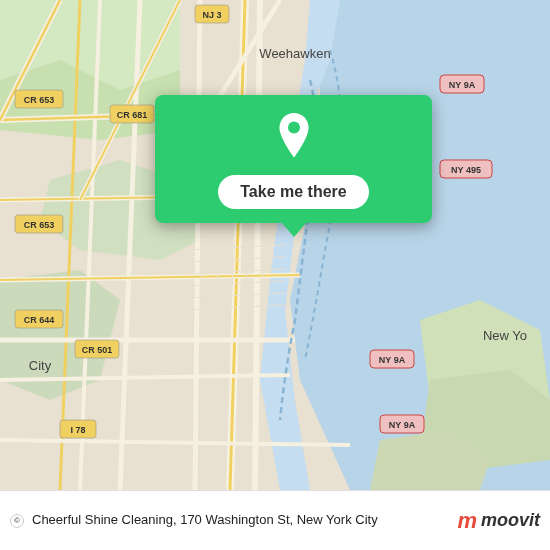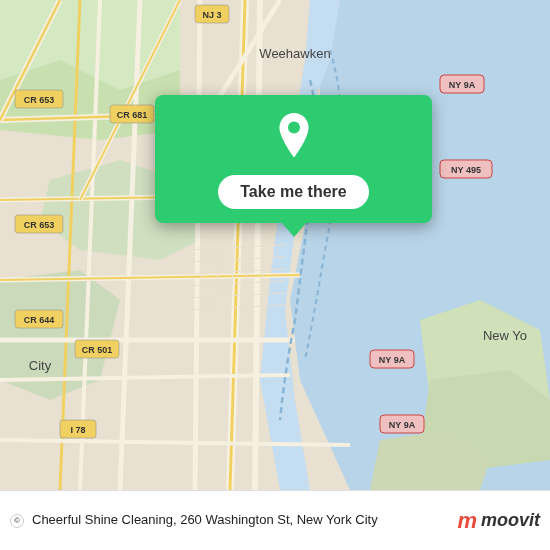--- a/index.html
+++ b/index.html
@@ -251,18 +251,18 @@
       <circle cx="24" cy="17" r="7" fill="#2ecc71"></circle>
     </svg>
     <button class="popup-button">Take me there</button>
   </div>
 </div>
 
 <div class="bottom-bar">
   <div class="osm-logo">
     <span class="osm-circle">©</span>
   </div>
-  <div class="bottom-address">Cheerful Shine Cleaning, 260 Washington St, New York City</div>
+  <div class="bottom-address">Cheerful Shine Cleaning, 170 Washington St, New York City</div>
   <div class="moovit-logo">
     <span class="moovit-m">m</span>
     <span>moovit</span>
   </div>
 </div>
 
 </body></html>

